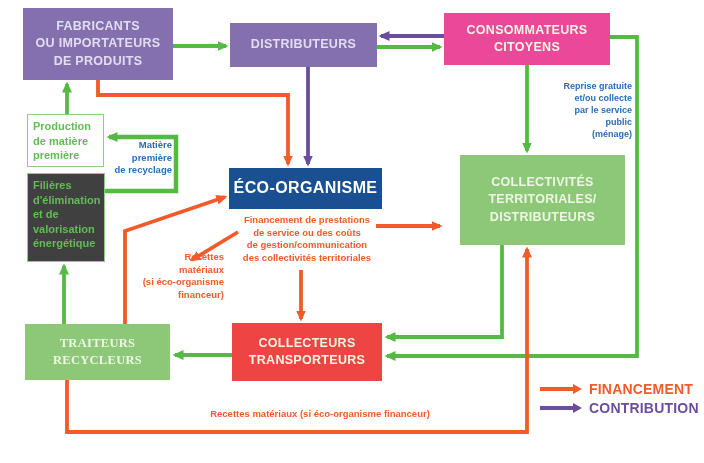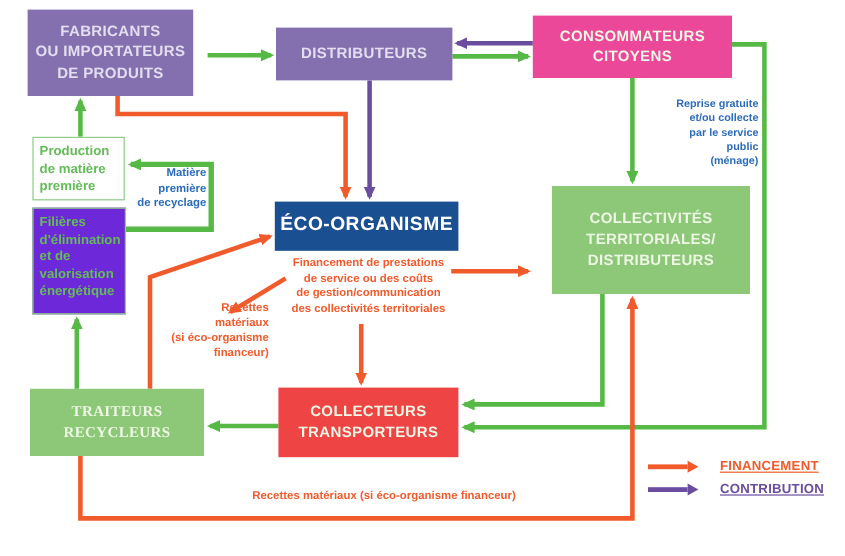--- a/index.html
+++ b/index.html
@@ -12,21 +12,21 @@
         padding:4px 5px;line-height:1.32;letter-spacing:0;}
   .node.blue{letter-spacing:.4px;}
   .annotation{position:absolute;white-space:pre-line;font-weight:bold;line-height:1.32;box-sizing:border-box;}
   #legend{position:absolute;left:540px;top:380px;}
   .legend-row{display:flex;align-items:center;height:18px;margin-bottom:1px;}
   .legend-arrow{display:inline-flex;align-items:center;width:44px;}
   .legend-arrow .shaft{display:inline-block;width:33px;height:4px;}
   .legend-arrow .head{display:inline-block;width:0;height:0;
         border-top:5.5px solid transparent;border-bottom:5.5px solid transparent;
         border-left:9px solid #000;}
-  .legend-label{font-size:11px;font-weight:bold;margin-left:16px;letter-spacing:.2px;white-space:nowrap;text-decoration:underline;}
+  .legend-label{font-size:14px;font-weight:bold;margin-left:5px;letter-spacing:.2px;white-space:nowrap;}
 </style>
 </head>
 <body>
 
 <div id="canvas">
   <svg id="edges" viewBox="0 0 704 463">
       <defs>
         <marker id="arrow-orange" markerUnits="userSpaceOnUse" markerWidth="12" markerHeight="11" refX="8.5" refY="5" orient="auto">
           <path d="M0,0 L11,5 L0,10 Z" fill="#F15B2B"></path>
         </marker>
@@ -49,38 +49,38 @@
       <polyline points="444,36 381,36" fill="none" stroke="#6A4D9E" stroke-width="3.8" marker-end="url(#arrow-purple_line)"></polyline>
       <polyline points="308,67 308,164" fill="none" stroke="#6A4D9E" stroke-width="3.8" marker-end="url(#arrow-purple_line)"></polyline>
       <polyline points="98,80 98,95 288,95 288,164" fill="none" stroke="#F15B2B" stroke-width="3.8" marker-end="url(#arrow-orange)"></polyline>
       <polyline points="125,324 125,231 225,197" fill="none" stroke="#F15B2B" stroke-width="3.8" marker-end="url(#arrow-orange)"></polyline>
       <polyline points="238,232 192,260" fill="none" stroke="#F15B2B" stroke-width="3.8" marker-end="url(#arrow-orange)"></polyline>
       <polyline points="376,226 440,226" fill="none" stroke="#F15B2B" stroke-width="3.8" marker-end="url(#arrow-orange)"></polyline>
       <polyline points="301,270 301,319" fill="none" stroke="#F15B2B" stroke-width="3.8" marker-end="url(#arrow-orange)"></polyline>
       <polyline points="67,380 67,432 527,432 527,249" fill="none" stroke="#F15B2B" stroke-width="3.8" marker-end="url(#arrow-orange)"></polyline>
     </svg>
   <div id="nodes">
-      <div class="node purple" style="left: 23px; top: 8px; width: 138px; height: 72px; font-size: 12.5px; background: rgb(132, 112, 174); color: rgb(226, 221, 240);">FABRICANTS
+      <div class="node purple" style="left: 23px; top: 8px; width: 150px; height: 72px; font-size: 12.5px; background: rgb(132, 112, 174); color: rgb(226, 221, 240);">FABRICANTS
 OU IMPORTATEURS
 DE PRODUITS</div>
       <div class="node purple" style="left: 230px; top: 23px; width: 147px; height: 44px; font-size: 12.5px; background: rgb(132, 112, 174); color: rgb(226, 221, 240);">DISTRIBUTEURS</div>
       <div class="node green" style="left: 444px; top: 13px; width: 166px; height: 52px; font-size: 12.5px; background: #ec4899; color: rgb(237, 247, 228);">CONSOMMATEURS
 CITOYENS</div>
       <div class="node green" style="left: 460px; top: 155px; width: 165px; height: 90px; font-size: 12.5px; background: rgb(140, 200, 120); color: rgb(237, 247, 228);">COLLECTIVITÉS
 TERRITORIALES/
 DISTRIBUTEURS</div>
       <div class="node blue" style="left: 229px; top: 168px; width: 153px; height: 41px; font-size: 16px; background: rgb(26, 79, 145); color: rgb(255, 255, 255);">ÉCO-ORGANISME</div>
       <div class="node green" style="left: 232px; top: 323px; width: 150px; height: 58px; font-size: 12.5px; background: #ef4444; color: rgb(237, 247, 228);">COLLECTEURS
 TRANSPORTEURS</div>
       <div class="node green" style="left: 25px; top: 324px; width: 145px; height: 56px; font-size: 12.5px; background: rgb(140, 200, 120); color: rgb(237, 247, 228); font-family: Liberation Serif, serif;">TRAITEURS
 RECYCLEURS</div>
       <div class="node outline" style="left: 27px; top: 114px; width: 77px; height: 53px; font-size: 11px; background: rgb(255, 255, 255); border: 1.5px solid rgb(144, 204, 133); color: rgb(99, 189, 86);">Production
 de matière
 première</div>
-      <div class="node outline" style="left: 27px; top: 173px; width: 78px; height: 89px; font-size: 11px; background: #6d28d9; border: 1.5px solid rgb(144, 204, 133); color: rgb(99, 189, 86);">Filières
+      <div class="node outline" style="left: 27px; top: 173px; width: 78px; height: 89px; font-size: 11px; background: #404040; border: 1.5px solid rgb(144, 204, 133); color: rgb(99, 189, 86);">Filières
 d'élimination
 et de
 valorisation
 énergétique</div>
     </div>
   <div id="annotations">
       <div class="annotation" style="left: 108px; top: 139px; width: 64px; text-align: right; font-size: 9.5px; color: rgb(43, 108, 184);">Matière
 première
 de recyclage</div>
       <div class="annotation" style="left: 554px; top: 81px; width: 78px; text-align: right; font-size: 9px; color: rgb(43, 108, 184);">Reprise gratuite

